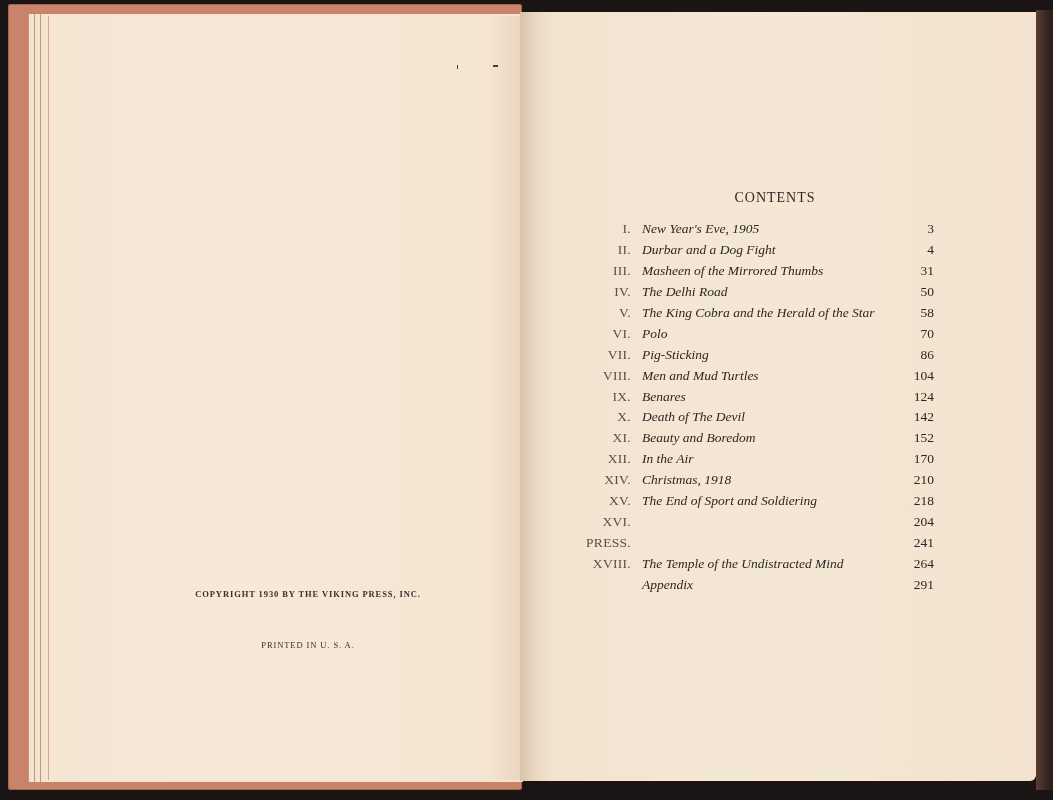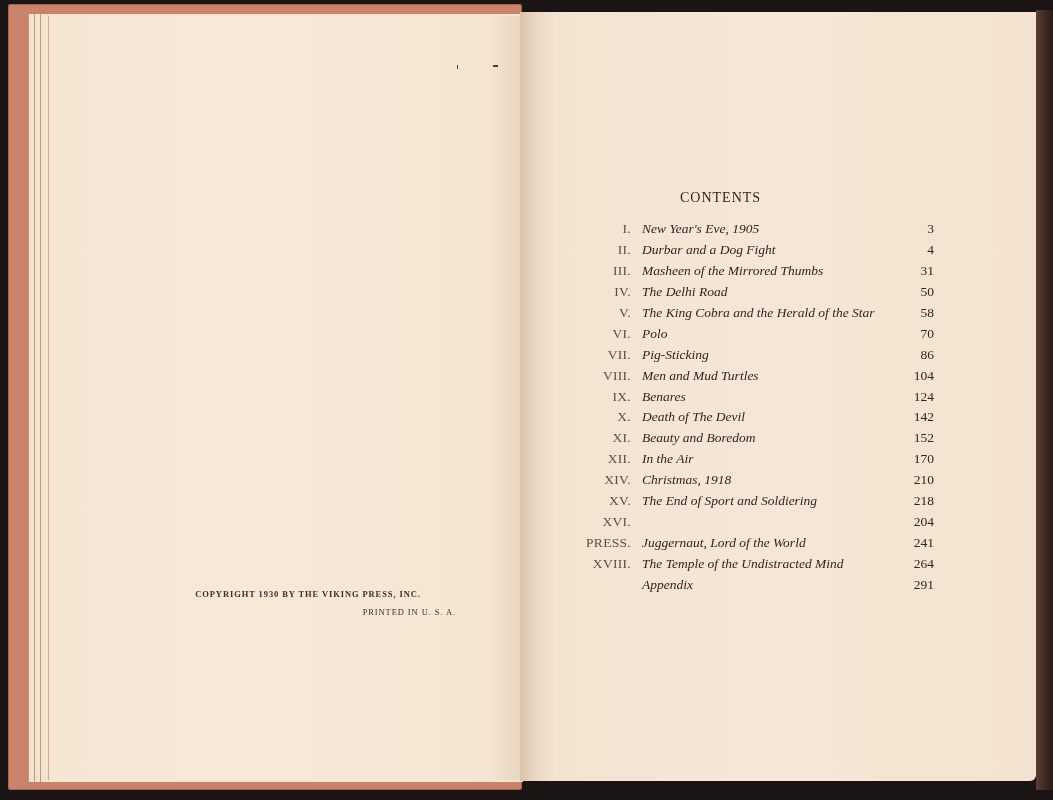--- a/index.html
+++ b/index.html
@@ -34,24 +34,24 @@
     }
     .right-shade {
       position: absolute; left: 1036px; top: 10px; width: 17px; height: 780px;
       background: linear-gradient(90deg, #5a3d33 0%, #3a2622 60%, #2a1c1a 100%);
     }
     .copyright {
       position: absolute; left: 160px; width: 296px; text-align: center;
       font-size: 8.5px; letter-spacing: 0.9px; color: #3a302a;
     }
     .copy-line-1 { top: 589px; font-weight: bold; }
-    .copy-line-2 { top: 607px; text-align: right; }
+    .copy-line-2 { top: 640px; }
     .speck { position: absolute; background: #4a3c34; }
     .toc-title {
-      position: absolute; left: 680px; top: 190px; width: 190px; text-align: left;
+      position: absolute; left: 680px; top: 190px; width: 190px; text-align: center;
       font-size: 14px; letter-spacing: 1px; color: #2e2622;
     }
     .toc-list { position: absolute; left: 560px; top: 219px; width: 380px; }
     .toc-row {
       position: relative; height: 20.95px; line-height: 20.95px;
       font-size: 13.5px; color: #2e2622;
     }
     .toc-num {
       position: absolute; left: 0; width: 71px; text-align: right;
       font-style: normal; color: #5a4f48; letter-spacing: 0.3px;
@@ -148,21 +148,20 @@
     <span class="toc-num">XV.</span>
     <span class="toc-label">The End of Sport and Soldiering</span>
     <span class="toc-page">218</span>
   </div>
   <div class="toc-row">
     <span class="toc-num">XVI.</span>
     <span class="toc-page">204</span>
   </div>
   <div class="toc-row">
     <span class="toc-num">PRESS.</span>
-    <span class="toc-label">Juggernaut, Lord of the World</span>
     <span class="toc-page">241</span>
   </div>
   <div class="toc-row">
     <span class="toc-num">XVIII.</span>
     <span class="toc-label">The Temple of the Undistracted Mind</span>
     <span class="toc-page">264</span>
   </div>
   <div class="toc-row">
     <span class="toc-num"></span>
     <span class="toc-label">Appendix</span>

